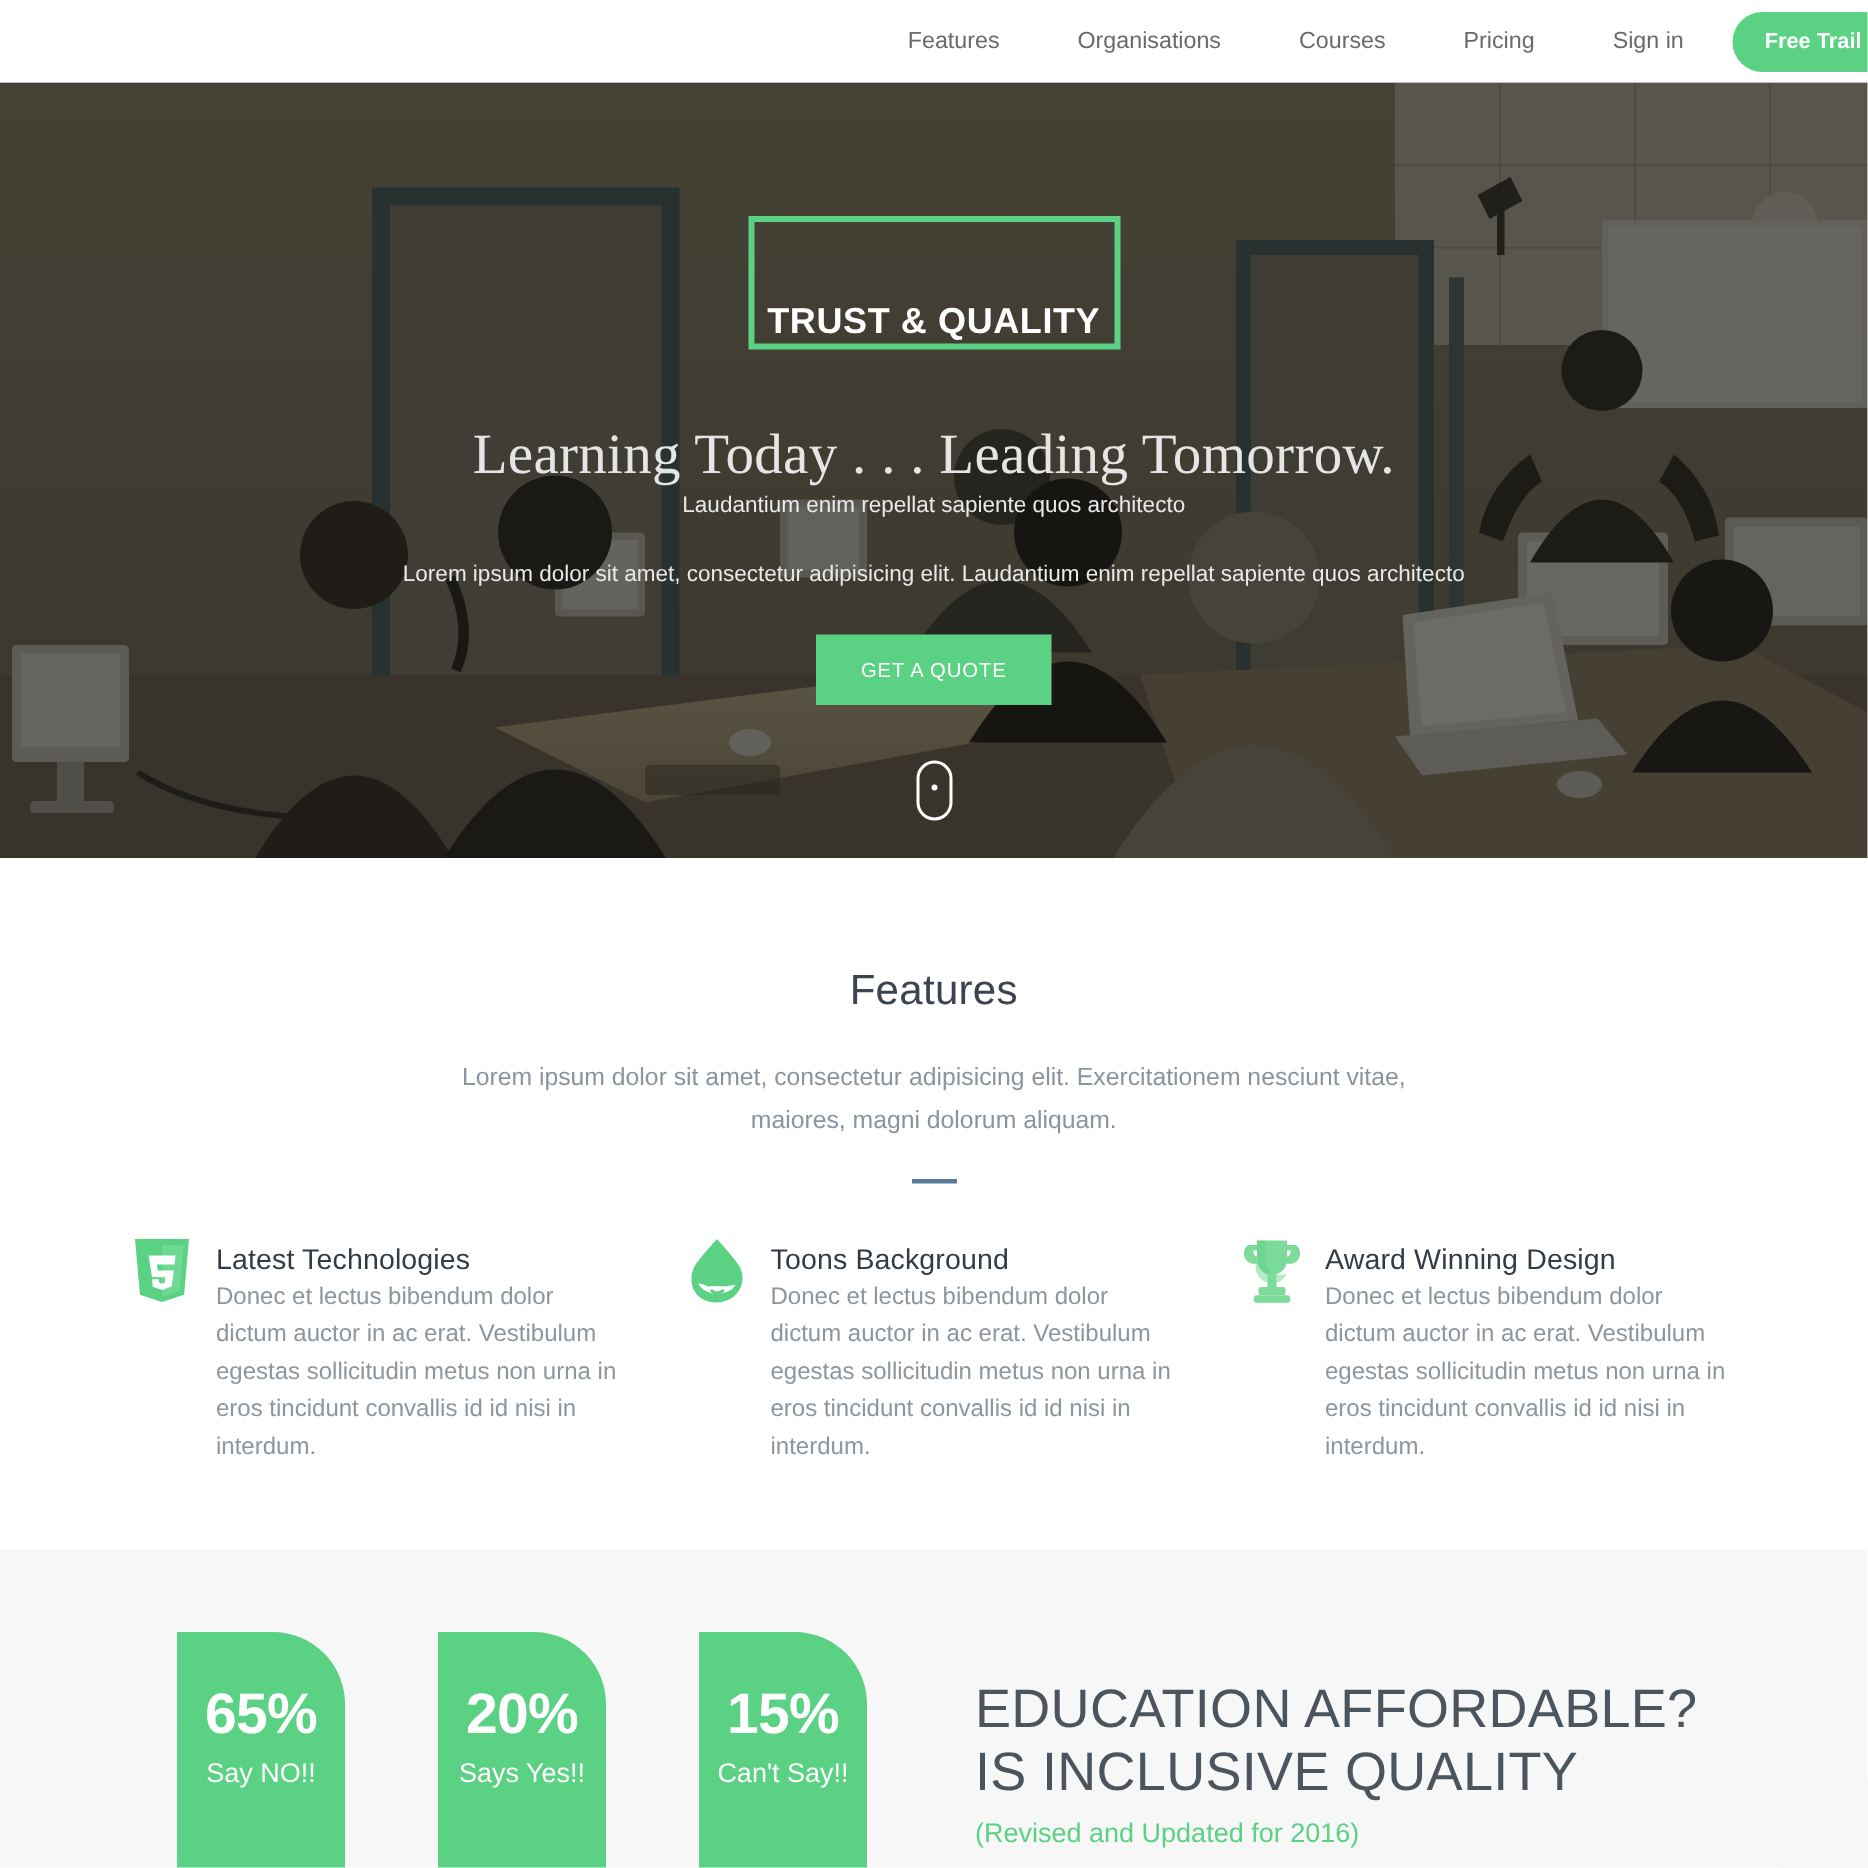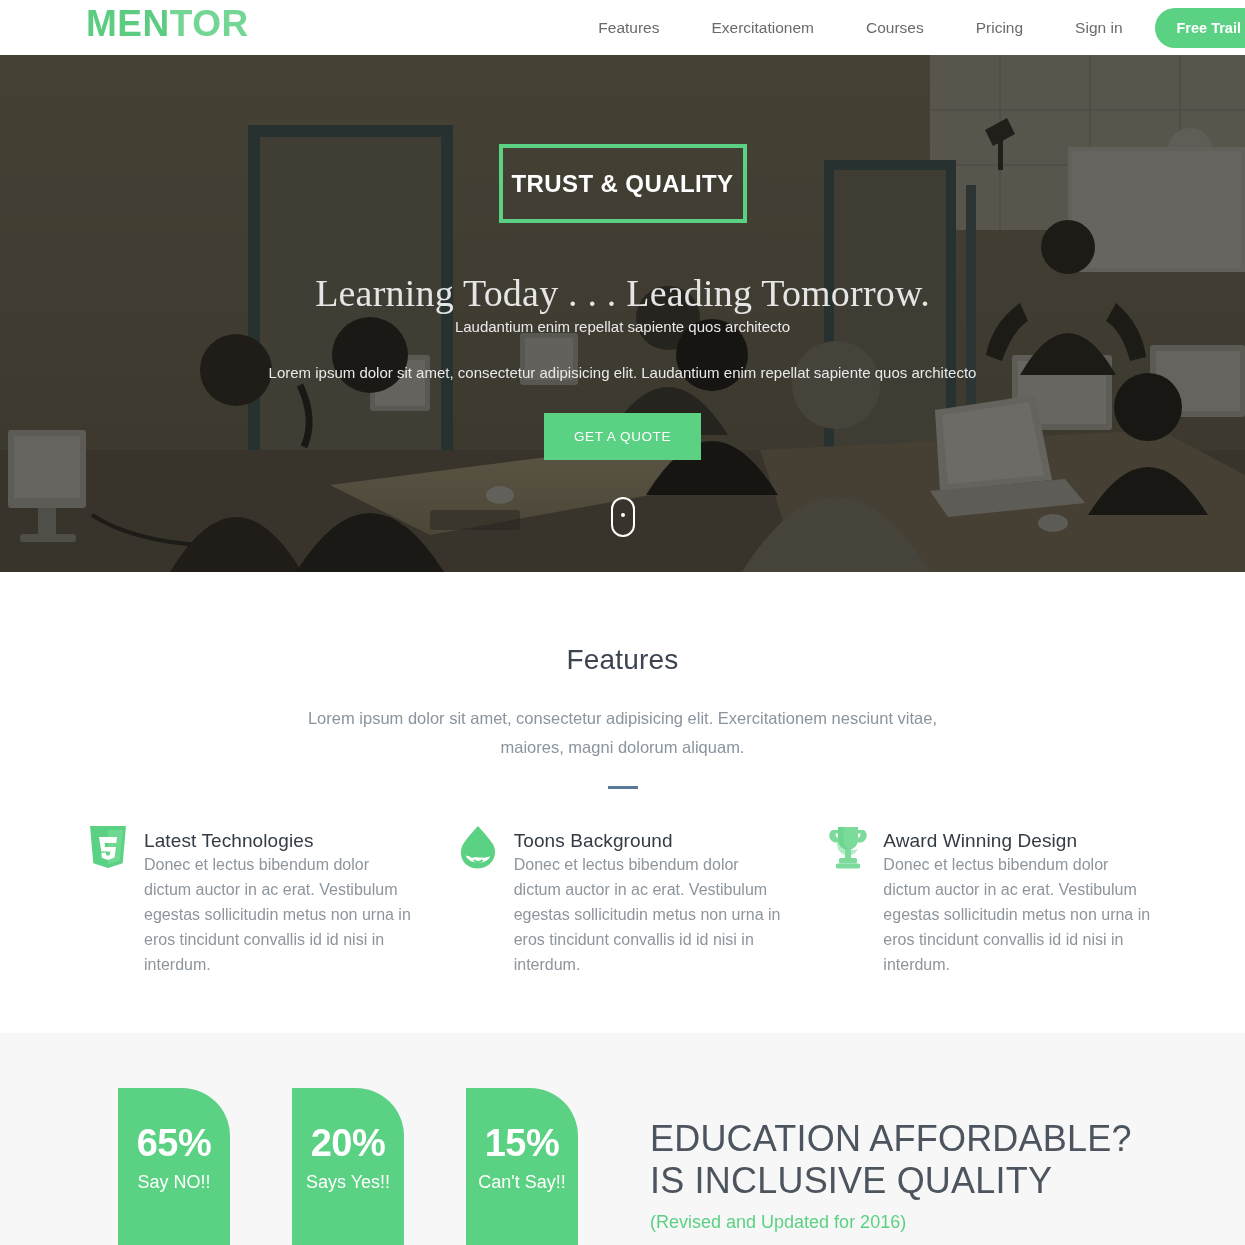--- a/index.html
+++ b/index.html
@@ -87,24 +87,24 @@
   }
   .hero-content {
     position: relative;
     z-index: 10;
     text-align: center;
     color: #ffffff;
   }
   .badge-box {
     margin: 89px auto 0;
     width: 248px;
-    height: 79px;
+    height: 89px;
     border: 4px solid #5bd183;
     display: flex;
-    align-items: center;
+    align-items: flex-end;
     justify-content: center;
   }
   .badge-text {
     color: #ffffff;
     font-size: 24px;
     font-weight: bold;
     letter-spacing: 0.4px;
   }
   .hero-title {
     margin-top: 48px;
@@ -261,26 +261,23 @@
     margin-top: 10px;
     font-size: 18px;
     color: #5bd183;
     font-weight: normal;
   }
 </style>
 </head>
 <body>
 
 <div class="navbar">
-  <div class="logo">
-    <span class="men">MEN</span><span class="tor">TOR</span>
-  </div>
   <div class="nav-links">
     <a class="nav-link" href="#">Features</a>
-    <a class="nav-link" href="#">Exercitationem</a>
+    <a class="nav-link" href="#">Organisations</a>
     <a class="nav-link" href="#">Courses</a>
     <a class="nav-link" href="#">Pricing</a>
     <a class="nav-link" href="#">Sign in</a>
     <button class="free-trial-btn">Free Trail</button>
   </div>
 </div>
 
 <div class="hero">
 
   <div class="hero-photo">

